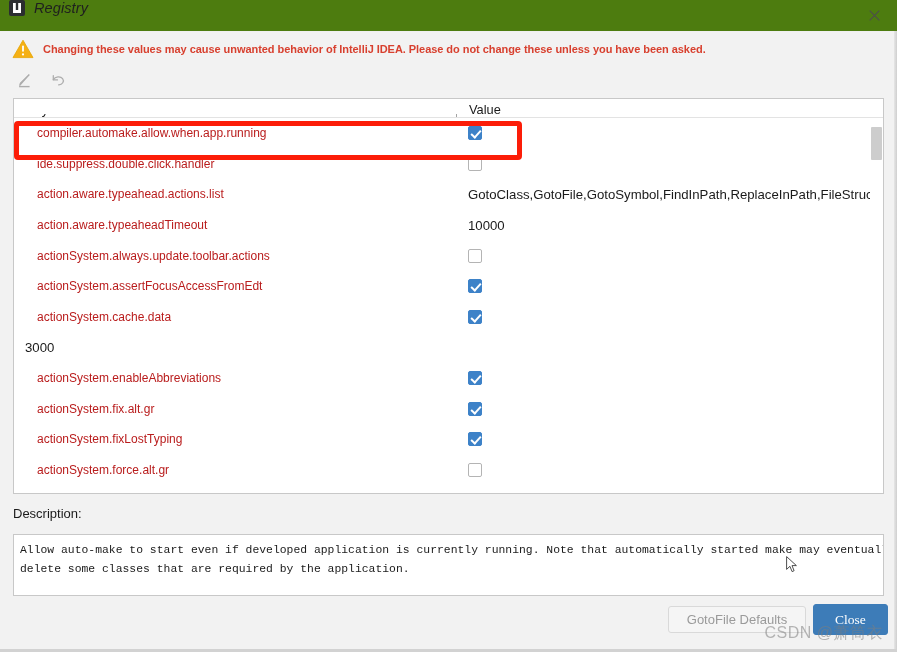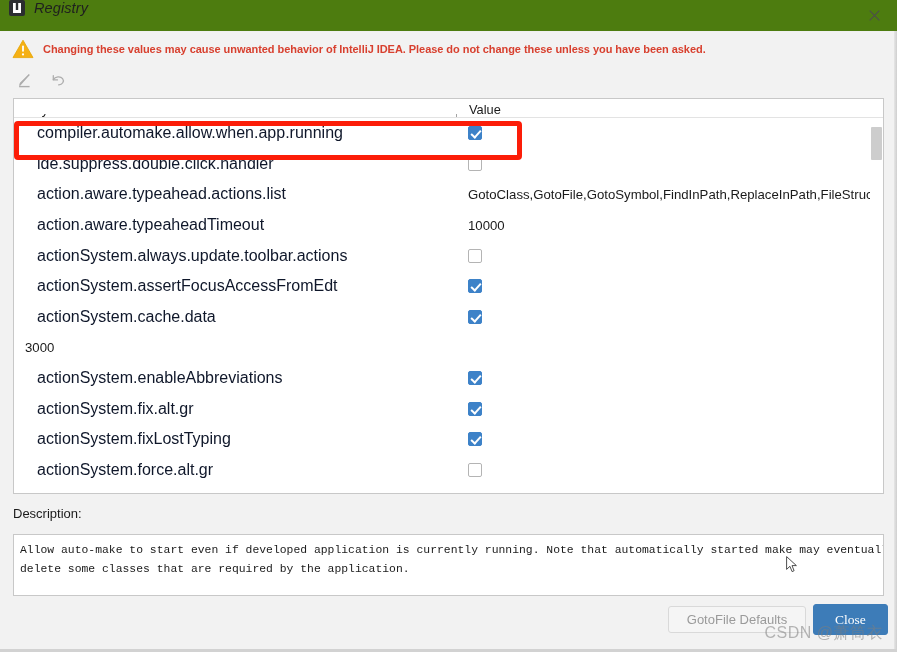--- a/index.html
+++ b/index.html
@@ -153,22 +153,22 @@
   }
   .row {
     display: flex;
     height: 30.6px;
     align-items: center;
     box-sizing: border-box;
   }
   .cell-key {
     width: 443px;
     padding-left: 23px;
-    font-size: 16px;
-    color: #0f172a;
+    font-size: 12px;
+    color: #b91c1c;
     white-space: nowrap;
     overflow: hidden;
     box-sizing: border-box;
   }
   .cell-value {
     flex: 1;
     padding-left: 11px;
     font-size: 13.2px;
     color: #1a1a1a;
     white-space: nowrap;

